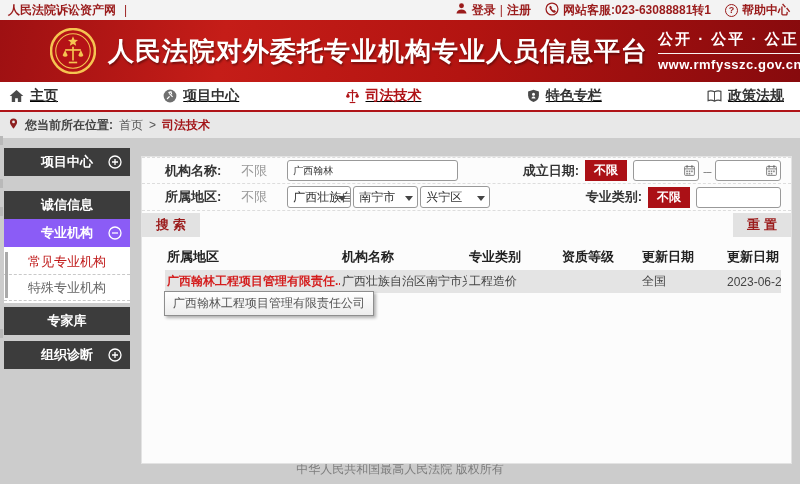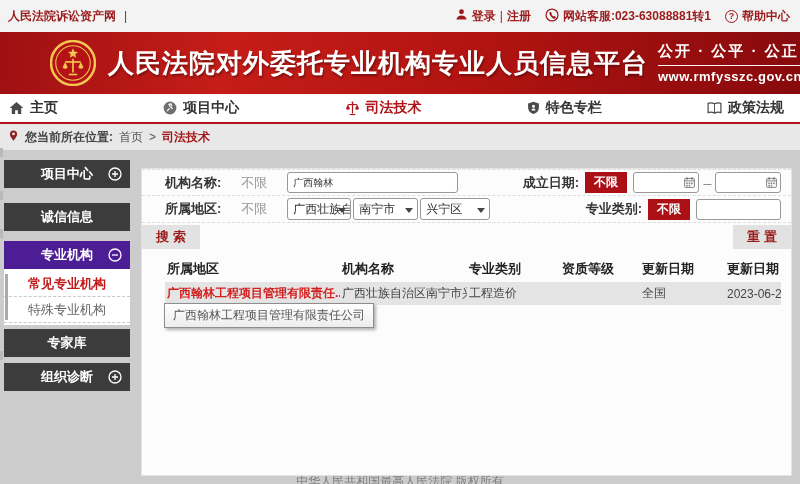--- a/index.html
+++ b/index.html
@@ -1,20 +1,20 @@
 <!DOCTYPE html>
 <html><head>
 <meta charset="utf-8">
 <style>
   * { margin:0; padding:0; box-sizing:border-box; }
   html,body { width:800px; height:484px; overflow:hidden;
     font-family:"Liberation Sans","DejaVu Sans",sans-serif; background:#cccccc; }
 
   
-  .topbar { height:32px; background:#f3f3f3; display:flex; align-items:center;
+  .topbar { height:20px; background:#f3f3f3; display:flex; align-items:center;
     justify-content:space-between; padding:0 10px 0 8px; font-size:12px; color:#9a1b1b; }
   .topbar .left { display:flex; align-items:center; gap:8px; font-weight:bold; }
   .topbar .right { display:flex; align-items:center; gap:14px; font-weight:bold; }
   .tb-group { display:flex; align-items:center; gap:4px; }
   .tb-sep { color:#9a1b1b; font-weight:normal; }
   .q-circle { display:inline-flex; width:13px; height:13px; border:1.5px solid #9a1b1b;
     border-radius:50%; font-size:9px; font-weight:bold; align-items:center; justify-content:center; }
 
   
   .banner { height:62px; background:linear-gradient(100deg,#9e1012 0%,#c51d18 28%,#b31411 58%,#870a0d 100%);
@@ -22,49 +22,49 @@
   .emblem { width:46px; height:46px; flex:0 0 46px; }
   .banner-title { color:#fff; font-size:26px; font-weight:bold; letter-spacing:1px;
     margin-left:12px; white-space:nowrap; text-shadow:1px 2px 2px rgba(0,0,0,.35); }
   .banner-right { margin-left:auto; color:#fff; text-align:left; padding-left:10px; }
   .banner-right .slogan { font-size:15px; font-weight:bold; letter-spacing:2px;
     border-bottom:1px solid rgba(255,255,255,.95); padding-bottom:4px; margin-bottom:3px; }
   .banner-right .url { font-size:13px; font-weight:bold; letter-spacing:.5px; }
 
   
   .navbar { height:30px; background:#fff; border-bottom:2px solid #b01418;
-    display:flex; align-items:center; justify-content:space-between; padding:0 16px 0 8px; }
+    display:flex; align-items:center; justify-content:space-between; padding:0 16px 0 8px;text-decoration:underline; }
   .nav-item { display:flex; align-items:center; gap:5px; font-size:14px; font-weight:bold;
     color:#333; cursor:pointer; }
   .nav-item.active { color:#b01418; }
   .nav-item svg { display:block; }
 
   
   .breadcrumb { height:26px; background:#e8e8e8; display:flex; align-items:center;
     gap:6px; padding:0 8px; font-size:12px; color:#555; }
   .breadcrumb .prefix { font-weight:bold; color:#444; }
   .breadcrumb .current { color:#a3161a; font-weight:bold; }
 
   
   .main { position:relative; height:316px; background:#cccccc; }
 
   
   .sidebar { position:absolute; left:0; top:10px; width:130px; }
   .side-item { position:relative; height:28px; margin-left:4px; background:#3c3c3c;
     color:#fff; font-size:13px; font-weight:bold; display:flex; align-items:center;
     justify-content:center; gap:6px; cursor:pointer; }
   .side-item .tick { position:absolute; left:-4px; top:-12px; width:3px; height:9px; background:#b9b9b9; }
-  .side-item.red { background:#4c1d95;align-items:center; }
+  .side-item.red { background:#8b5cf6;align-items:center; }
   .side-item .exp { position:absolute; right:8px; top:7px; }
-  .mb15 { margin-bottom:15px; } .mb10 { margin-bottom:10px; } .mb7 { margin-bottom:6px; } .mb4 { margin-bottom:4px; }
+  .mb15 { margin-bottom:15px; } .mb10 { } .mb7 { margin-bottom:6px; } .mb4 { margin-bottom:4px; }
   .side-sub { position:relative; margin-left:4px; background:#fff; padding:2px 0 2px 0; }
   .side-sub .bar { position:absolute; left:1px; top:5px; width:3px; height:46px; background:#aaaaaa; }
   .sub-item { height:26px; display:flex; align-items:center; justify-content:center;
     font-size:13px; color:#666; border-bottom:1px dashed #c9c9c9; cursor:pointer; }
-  .sub-item.active { color:#c01a1a; font-weight:bold; }
+  .sub-item.active { color:#c01a1a; font-weight:normal; }
 
   
   .panel { position:absolute; left:141px; top:18px; width:651px; height:308px;
     background:#fcfcfc; border:1px solid #e3e3e3; font-size:13px; }
   .form-row { display:flex; align-items:center; height:27px; padding:0 10px 0 23px;
     border-bottom:1px dashed #ddd; }
   .form-row.first { border-top:1px dashed #ddd; }
   .f-label { font-weight:bold; color:#333; white-space:nowrap; }
   .f-unltd { color:#999; margin:0 0 0 20px; width:46px; }
   .txt-input { height:21px; border:1px solid #999; border-radius:3px; padding:0 5px;

